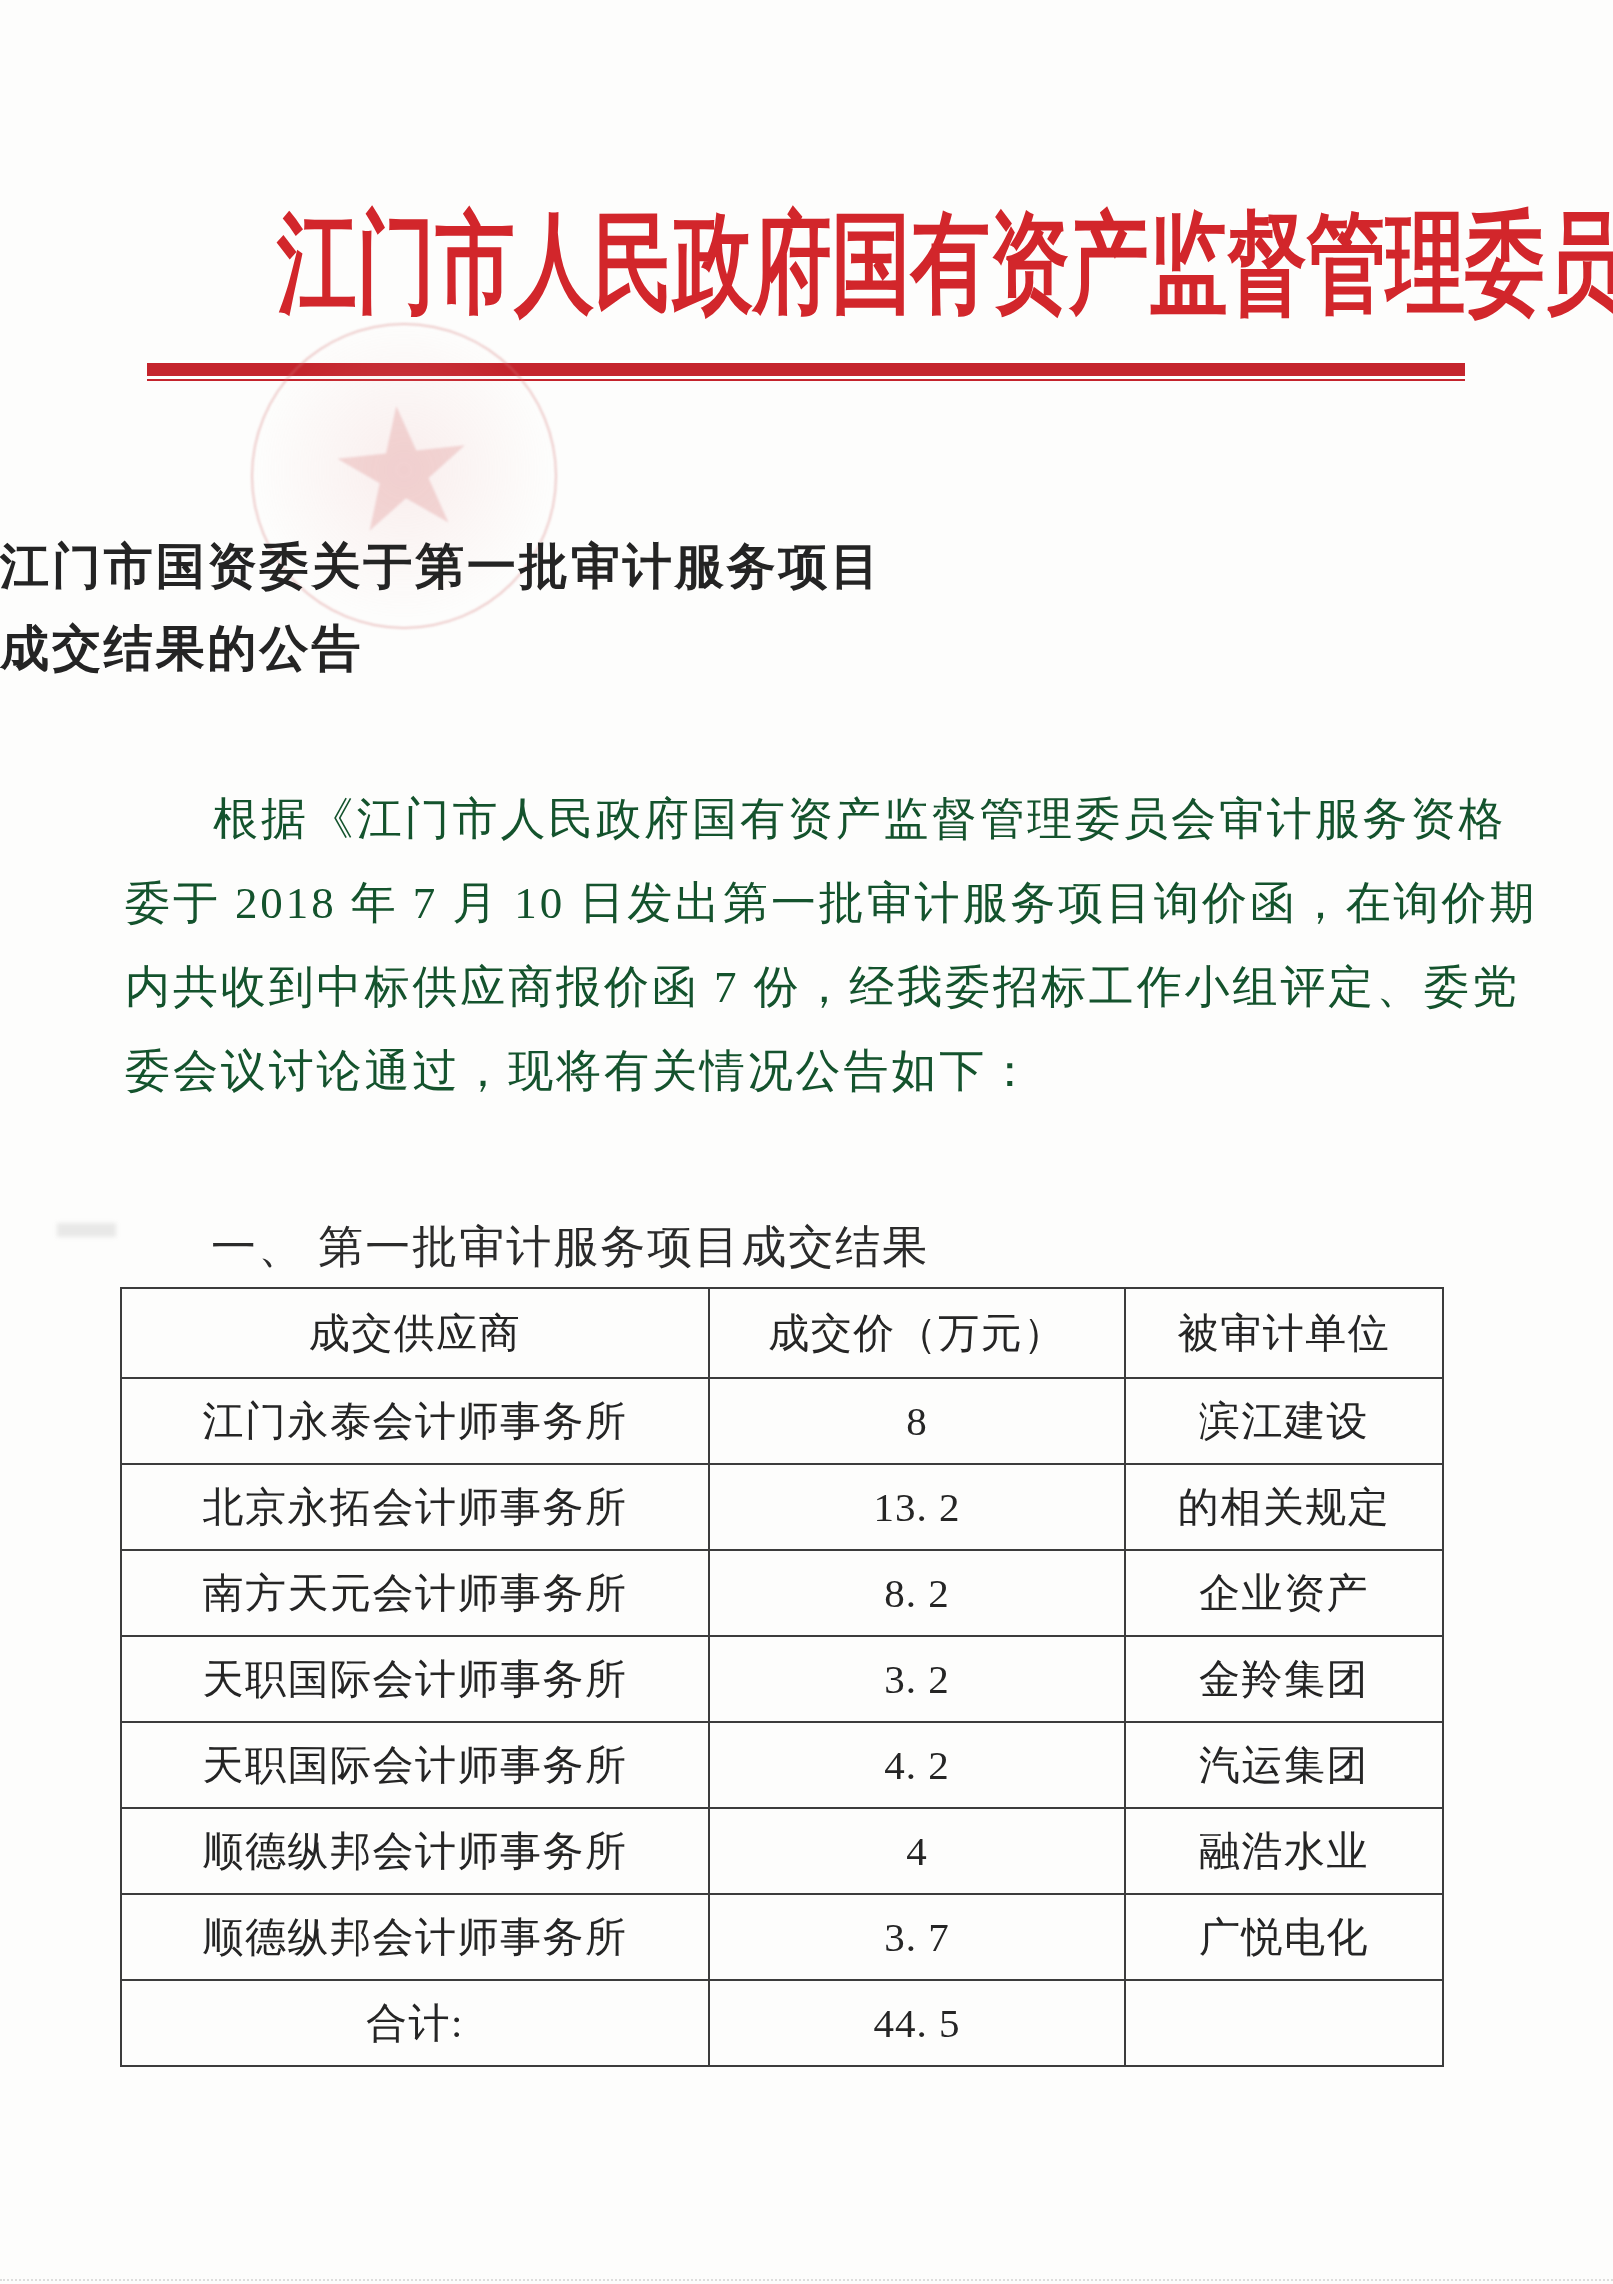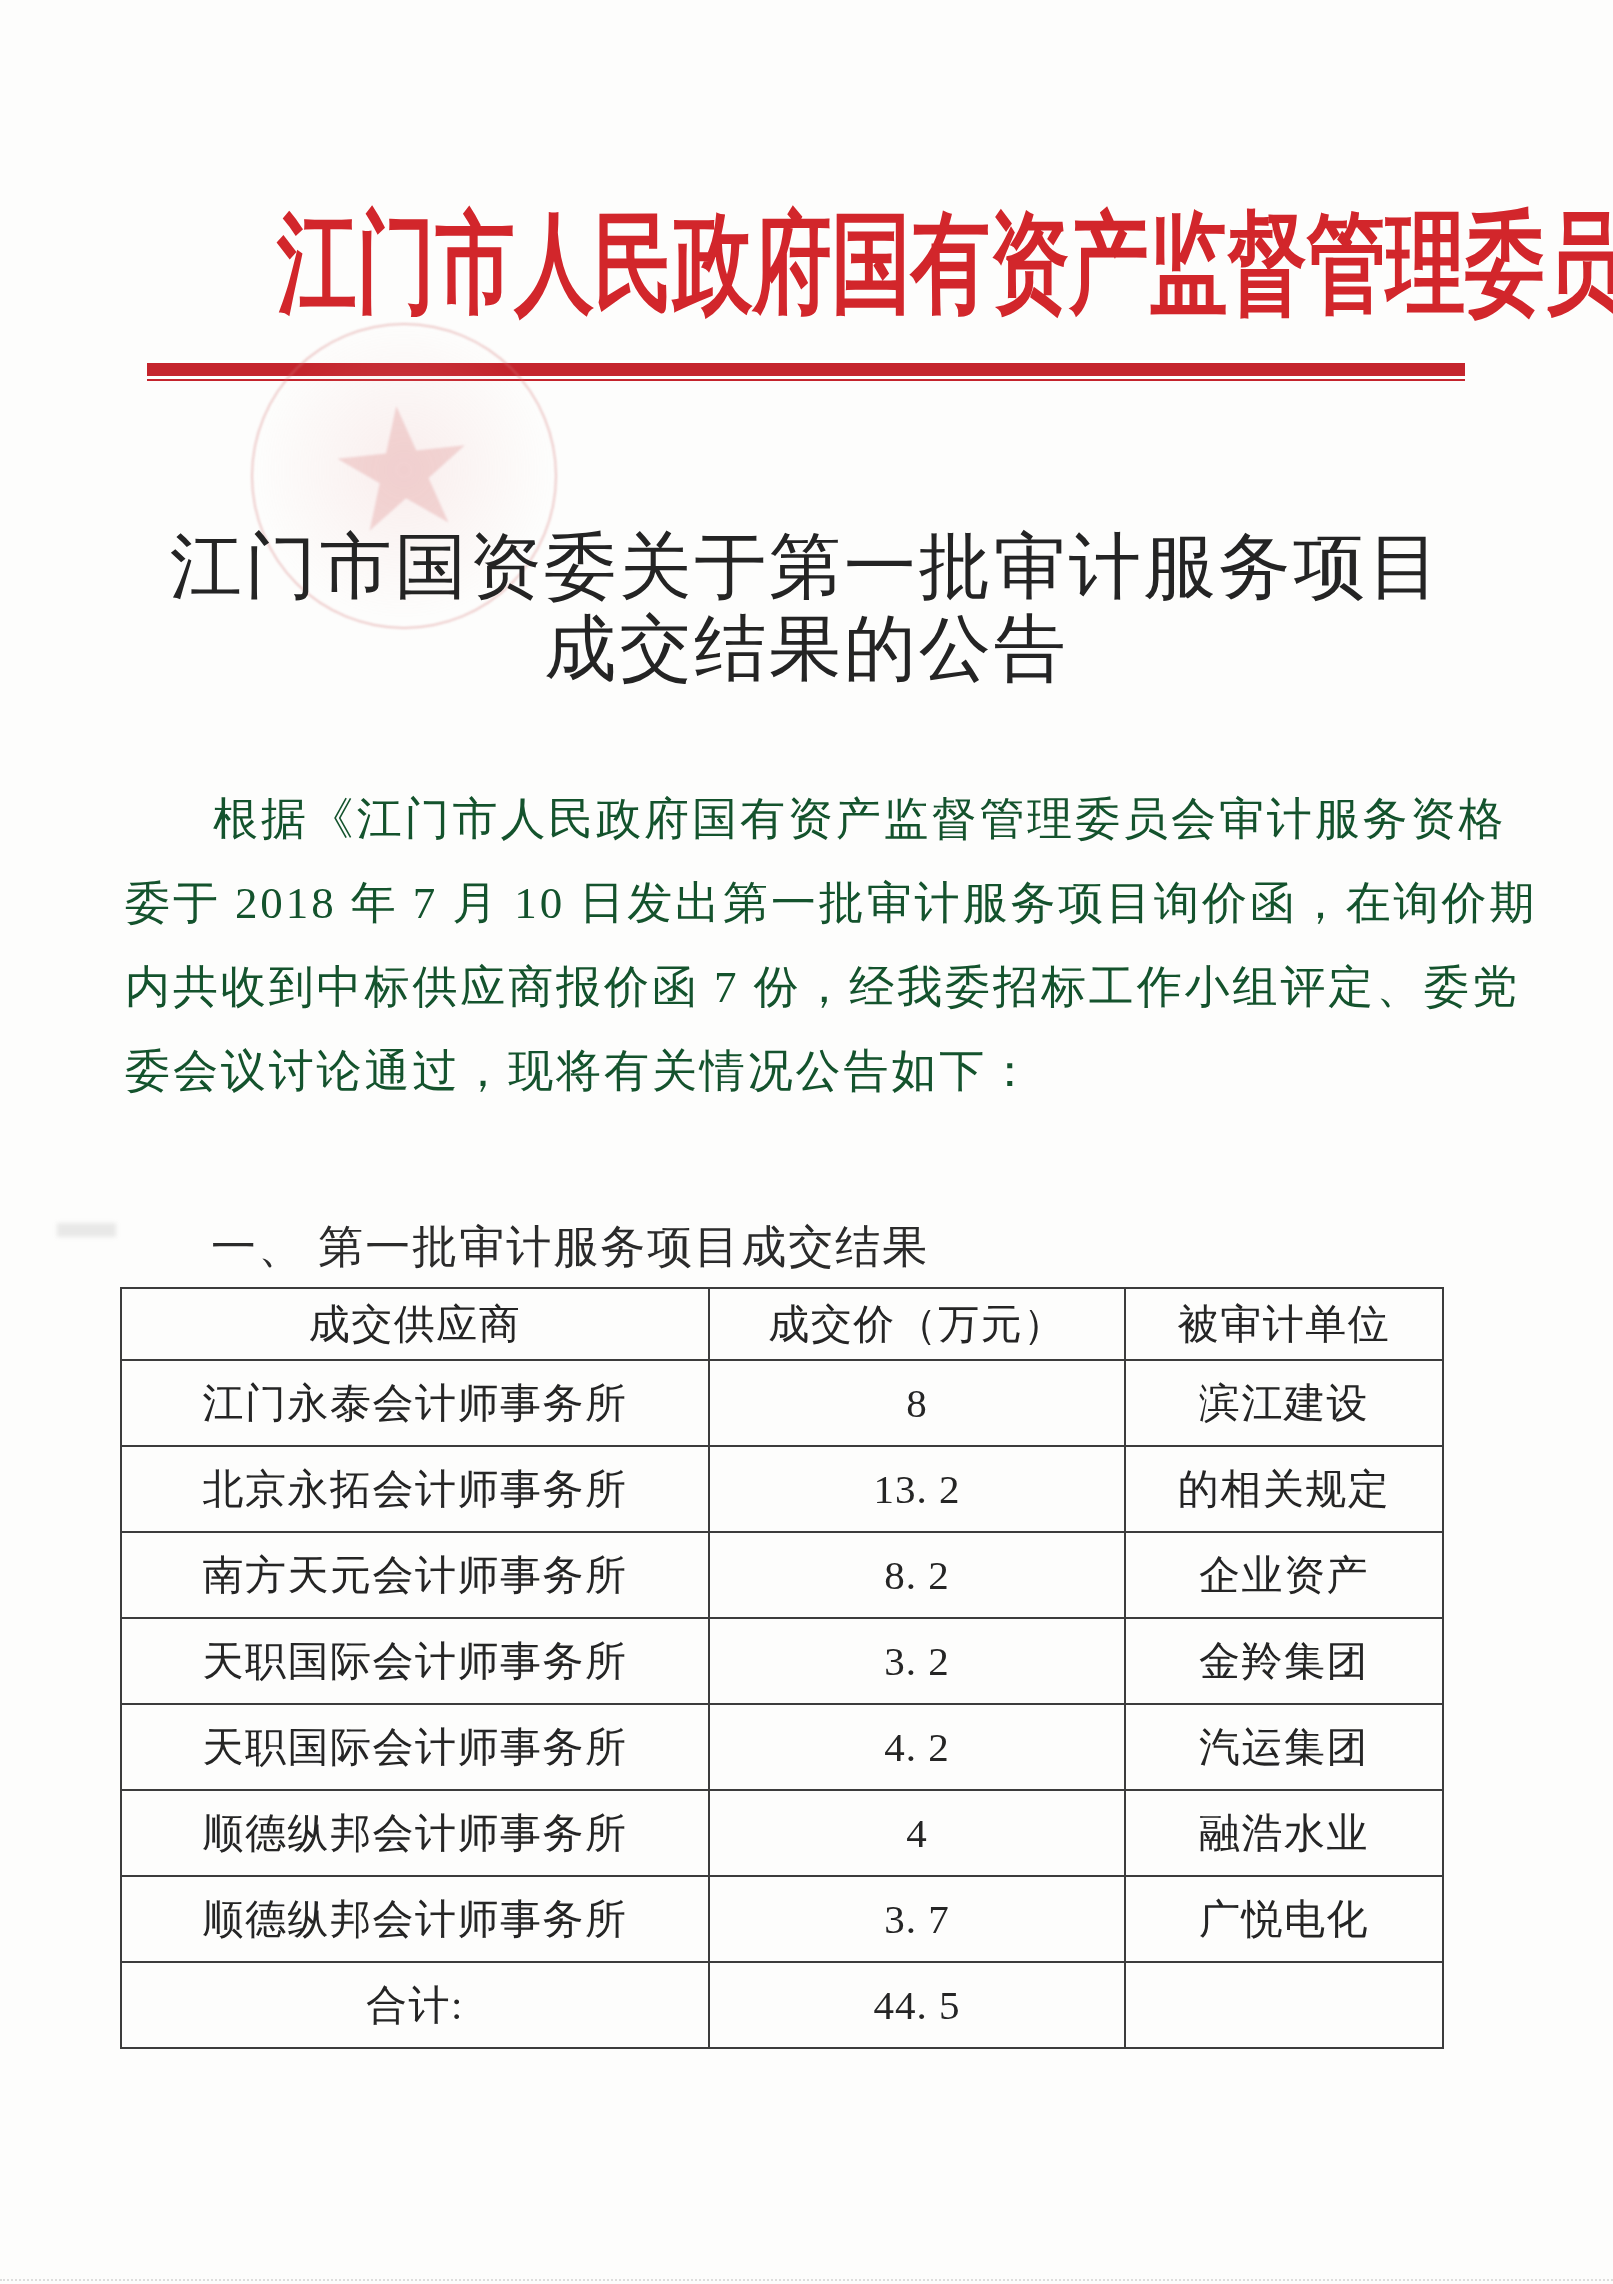--- a/index.html
+++ b/index.html
@@ -66,23 +66,22 @@
     transform: rotate(-6deg) translateY(-7.8px);
     font-family: "DejaVu Sans", sans-serif;
   }
 
   
   .doc-title {
     position: absolute;
     top: 526px;
     left: 0;
     width: 100%;
-    text-align: center;
-    font-size: 72px;
-    font-weight: 400;
+    font-size: 49px;
+    font-weight: 700;
     line-height: 82px;
     letter-spacing: 2.9px;
     color: #242424;
     z-index: 2;
   }
 
   
   .body-text {
     position: absolute;
     top: 777px;
@@ -125,21 +124,21 @@
   }
   .results-table th, .results-table td {
     border: 2px solid #3c3c3c;
     text-align: center;
     vertical-align: middle;
     font-weight: normal;
     letter-spacing: 1.5px;
     padding: 0;
     overflow: hidden;
   }
-  .results-table thead tr { height: 72px; margin-top: 32px; }
+  .results-table thead tr { height: 90px; margin-top: 32px; }
   .results-table tbody tr { height: 86px; margin-left: 16px; }
   .results-table td.price { letter-spacing: 1px; }
 
   
   .scan-smudge {
     position: absolute;
     left: 57px;
     top: 1223px;
     width: 59px;
     height: 13.7px;

